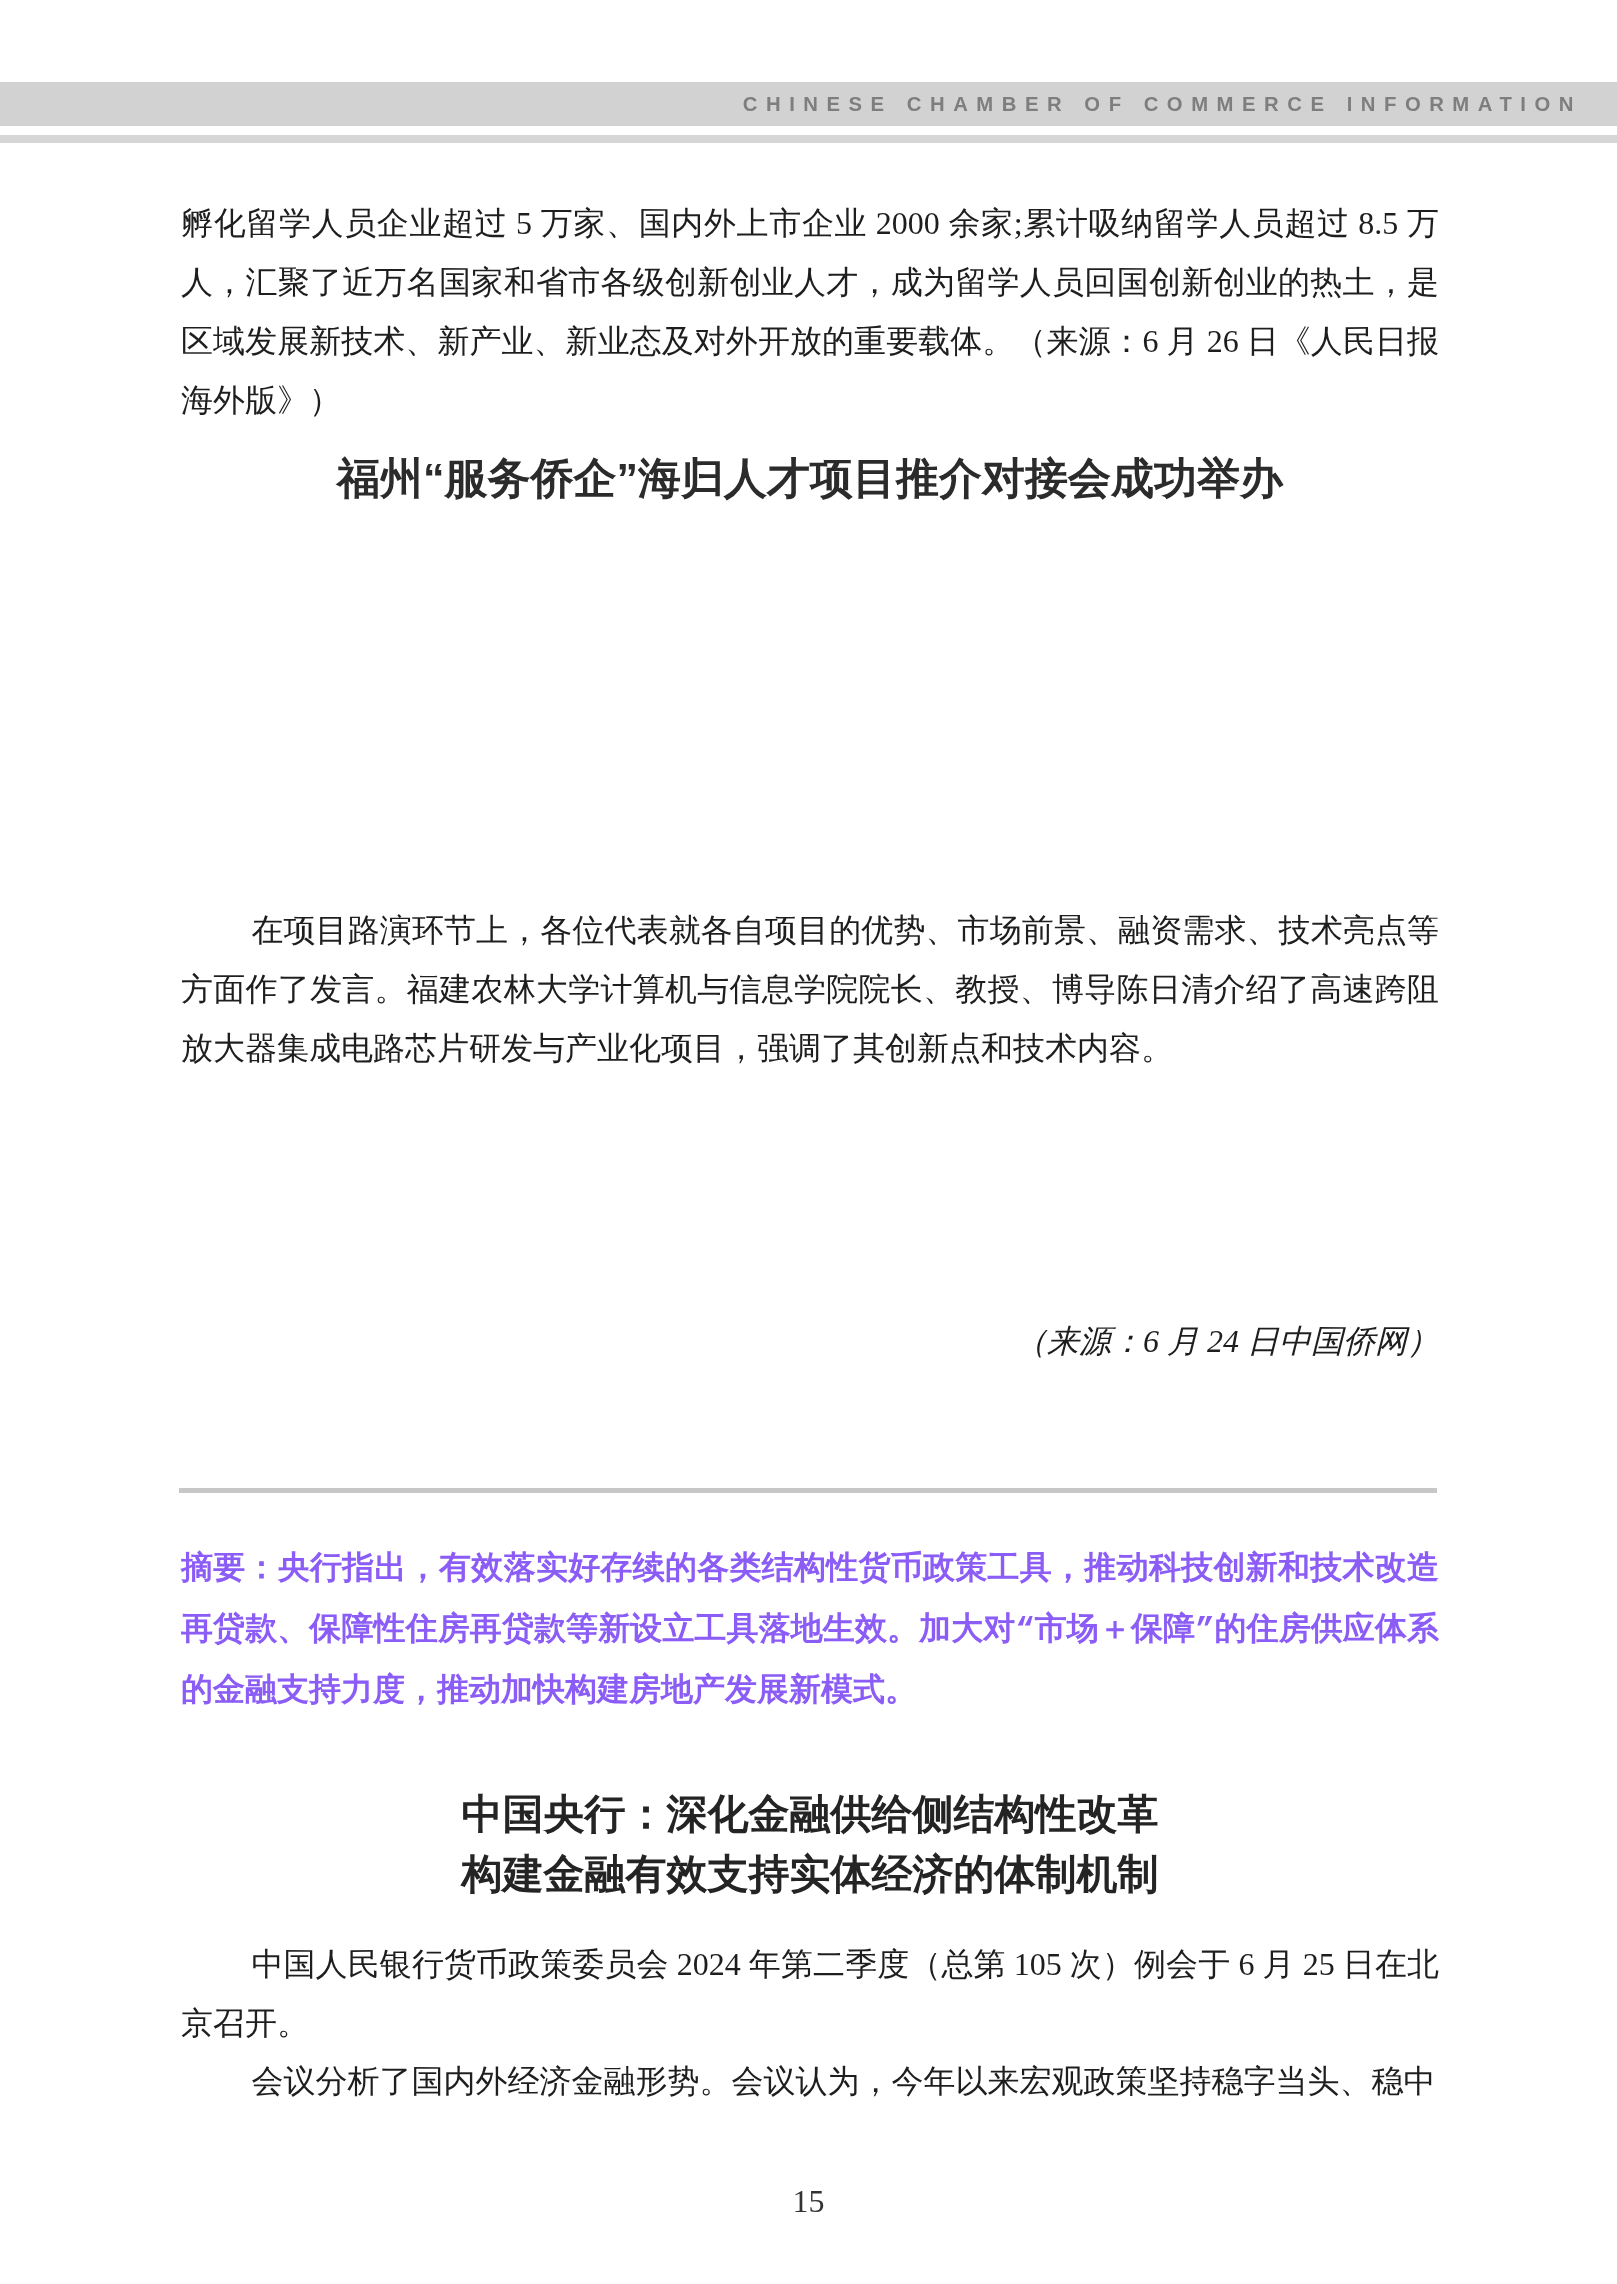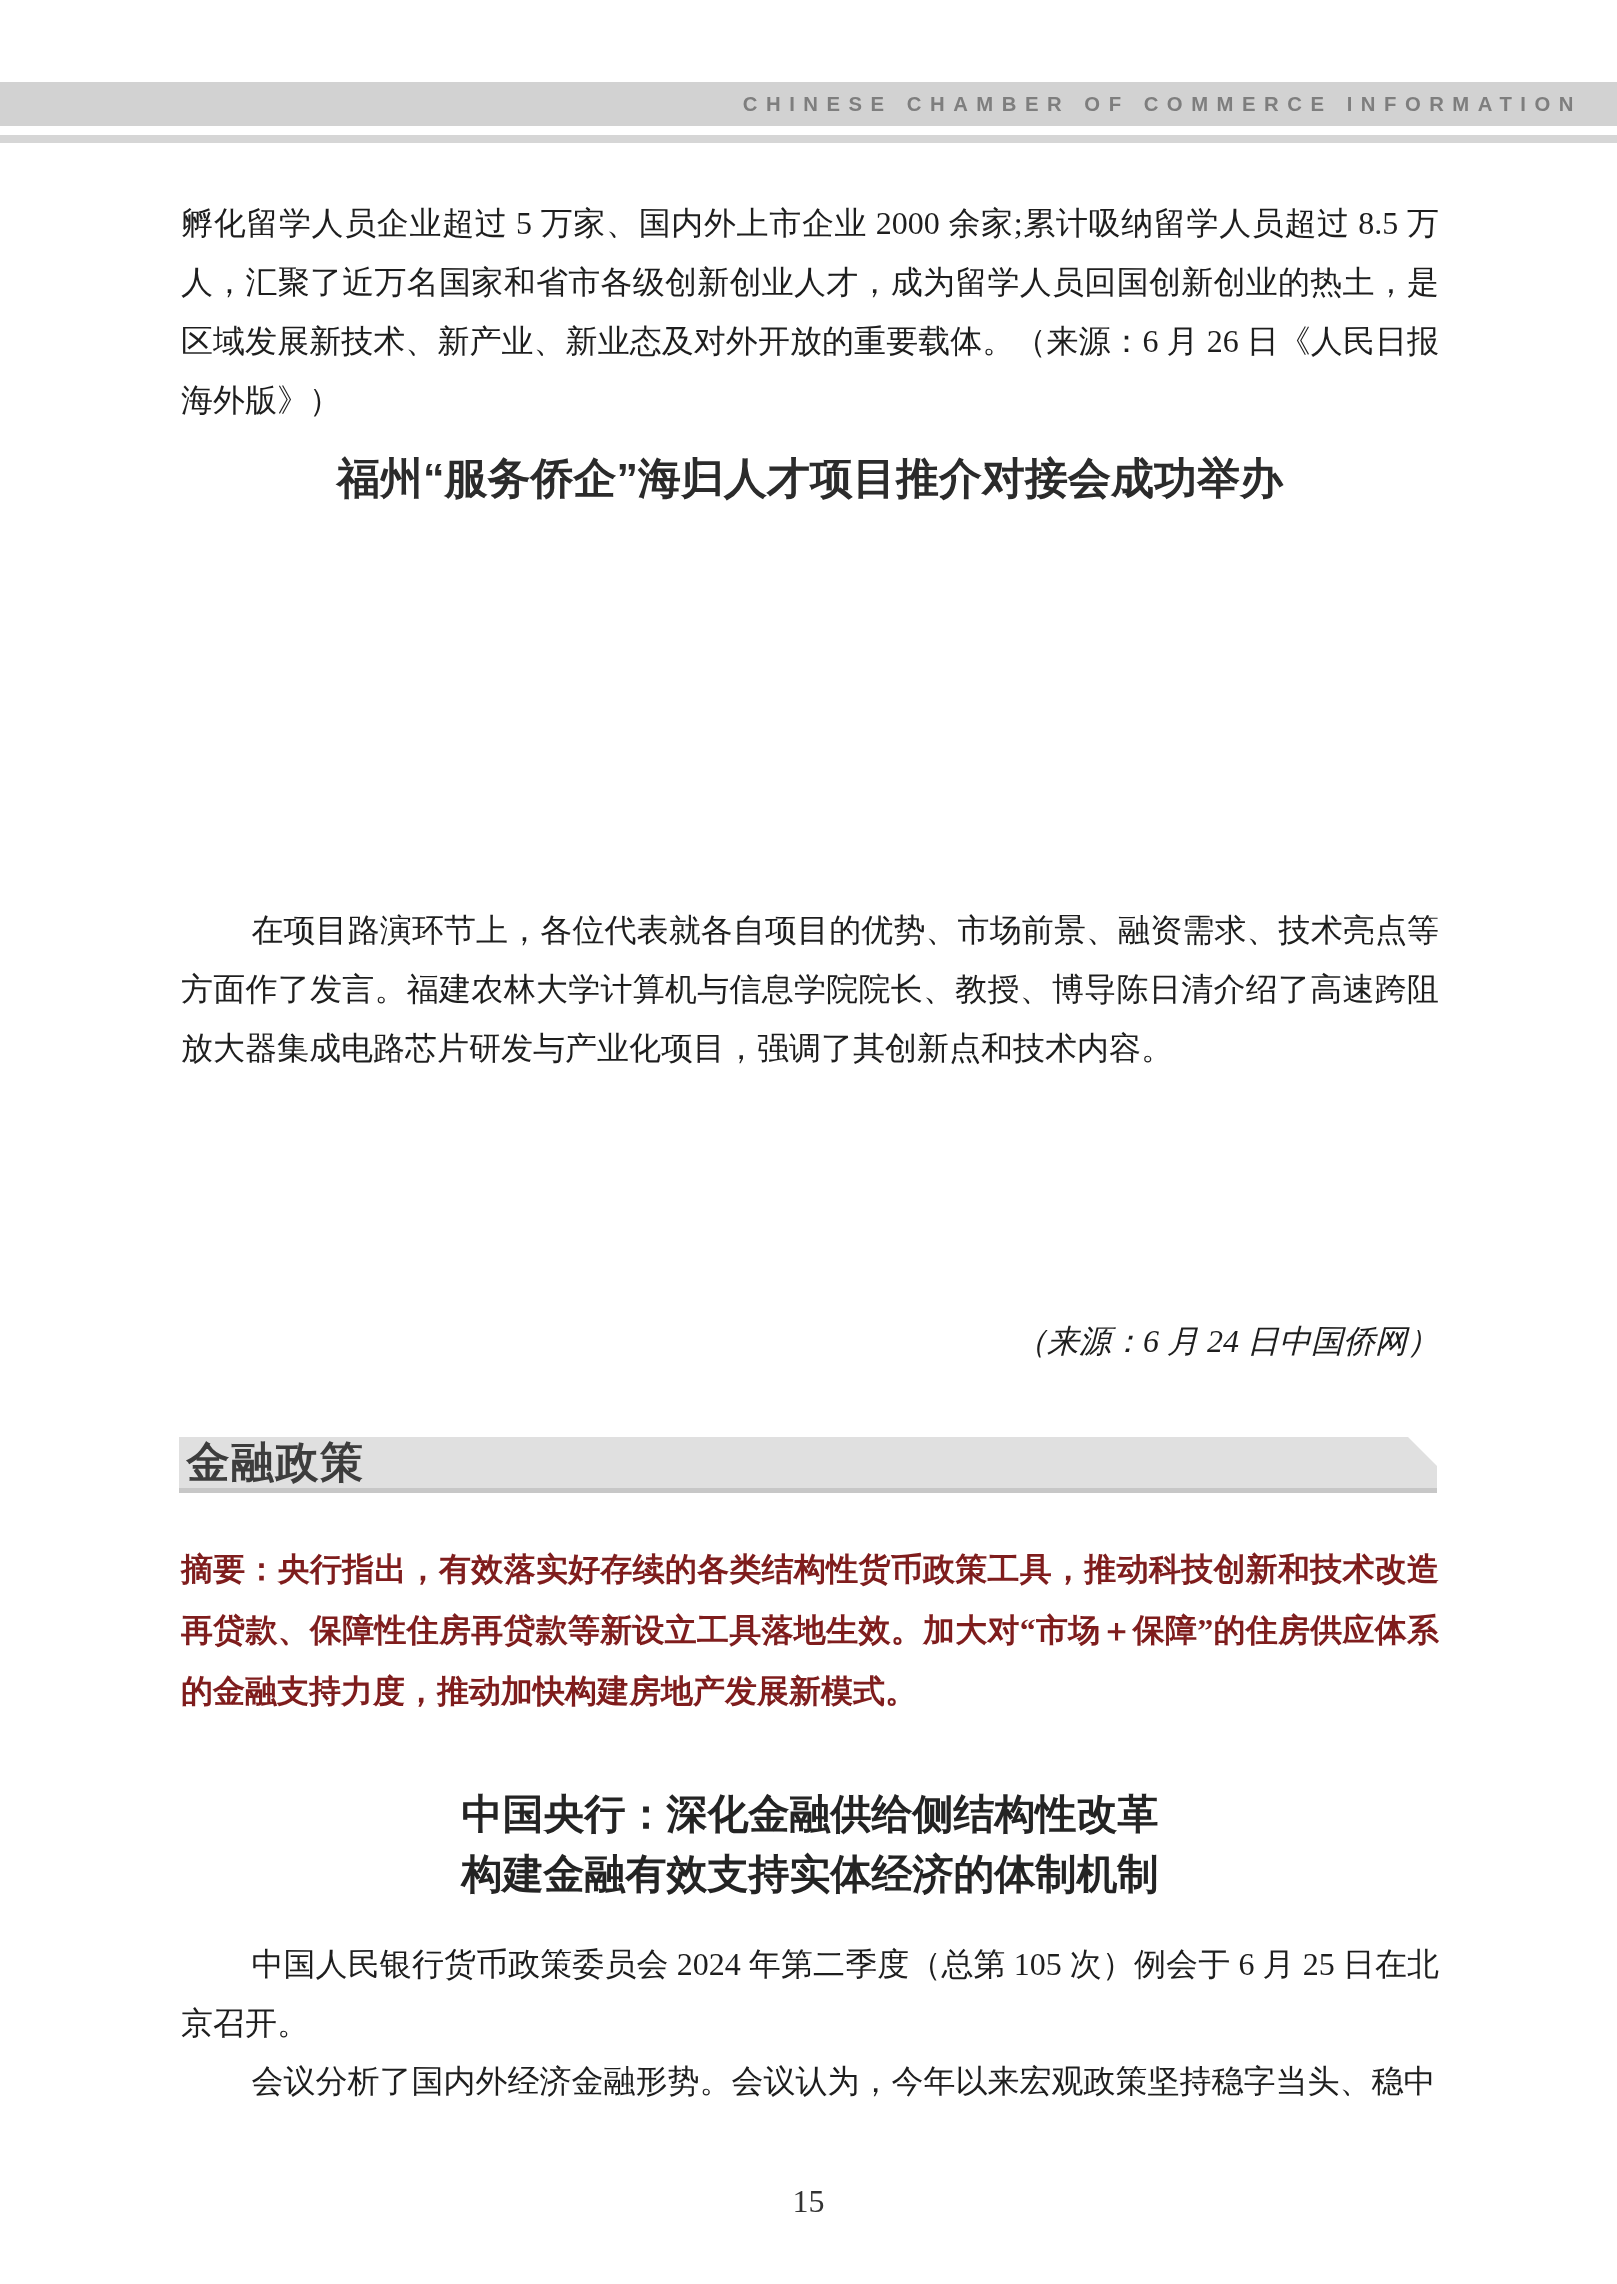--- a/index.html
+++ b/index.html
@@ -100,26 +100,26 @@
     left: 179px; top: 1488px;
     width: 1258px; height: 4.5px;
     background: #c7c7c7;
   }
 
   .abstract-text {
     position: absolute;
     left: 181px; top: 1539px;
     width: 1258px;
     margin: 0;
-    font-family: Liberation Serif, serif;
+    font-family: Liberation Mono, monospace;
     font-size: 32px;
     font-weight: 700;
     line-height: 61px;
     text-align: justify;
-    color: #7f1d1d;
+    color: #8b5cf6;
   }
 
   .article2-title {
     position: absolute;
     left: 181px; top: 1784px;
     width: 1258px;
     margin: 0;
     font-family: "Liberation Sans", "DejaVu Sans", sans-serif;
     font-size: 41px;
     font-weight: 700;
@@ -152,23 +152,20 @@
   <p class="body-text" style="top:194px;">孵化留学人员企业超过 5 万家、国内外上市企业 2000 余家;累计吸纳留学人员超过 8.5 万人，汇聚了近万名国家和省市各级创新创业人才，成为留学人员回国创新创业的热土，是区域发展新技术、新产业、新业态及对外开放的重要载体。（来源：6 月 26 日《人民日报海外版》）</p>
 
   <h2 class="article-title" style="top:447px;">福州“服务侨企”海归人才项目推介对接会成功举办</h2>
 
 
   <p class="body-text indent" style="top:901px;">在项目路演环节上，各位代表就各自项目的优势、市场前景、融资需求、技术亮点等方面作了发言。福建农林大学计算机与信息学院院长、教授、博导陈日清介绍了高速跨阻放大器集成电路芯片研发与产业化项目，强调了其创新点和技术内容。</p>
 
 
   <p class="source-line" style="top:1312px;">（来源：6 月 24 日中国侨网）</p>
 
-  <div class="section-bar">
-    <span class="section-bar-title">金融政策</span>
-  </div>
   <div class="section-bar-shadow"></div>
 
   <p class="abstract-text">摘要：央行指出，有效落实好存续的各类结构性货币政策工具，推动科技创新和技术改造再贷款、保障性住房再贷款等新设立工具落地生效。加大对“市场＋保障”的住房供应体系的金融支持力度，推动加快构建房地产发展新模式。</p>
 
   <h2 class="article2-title">
     <span style="display:block;">中国央行：深化金融供给侧结构性改革</span>
     <span style="display:block;">构建金融有效支持实体经济的体制机制</span>
   </h2>
 
   <p class="body-text indent" style="top:1935px;">中国人民银行货币政策委员会 2024 年第二季度（总第 105 次）例会于 6 月 25 日在北京召开。</p>

